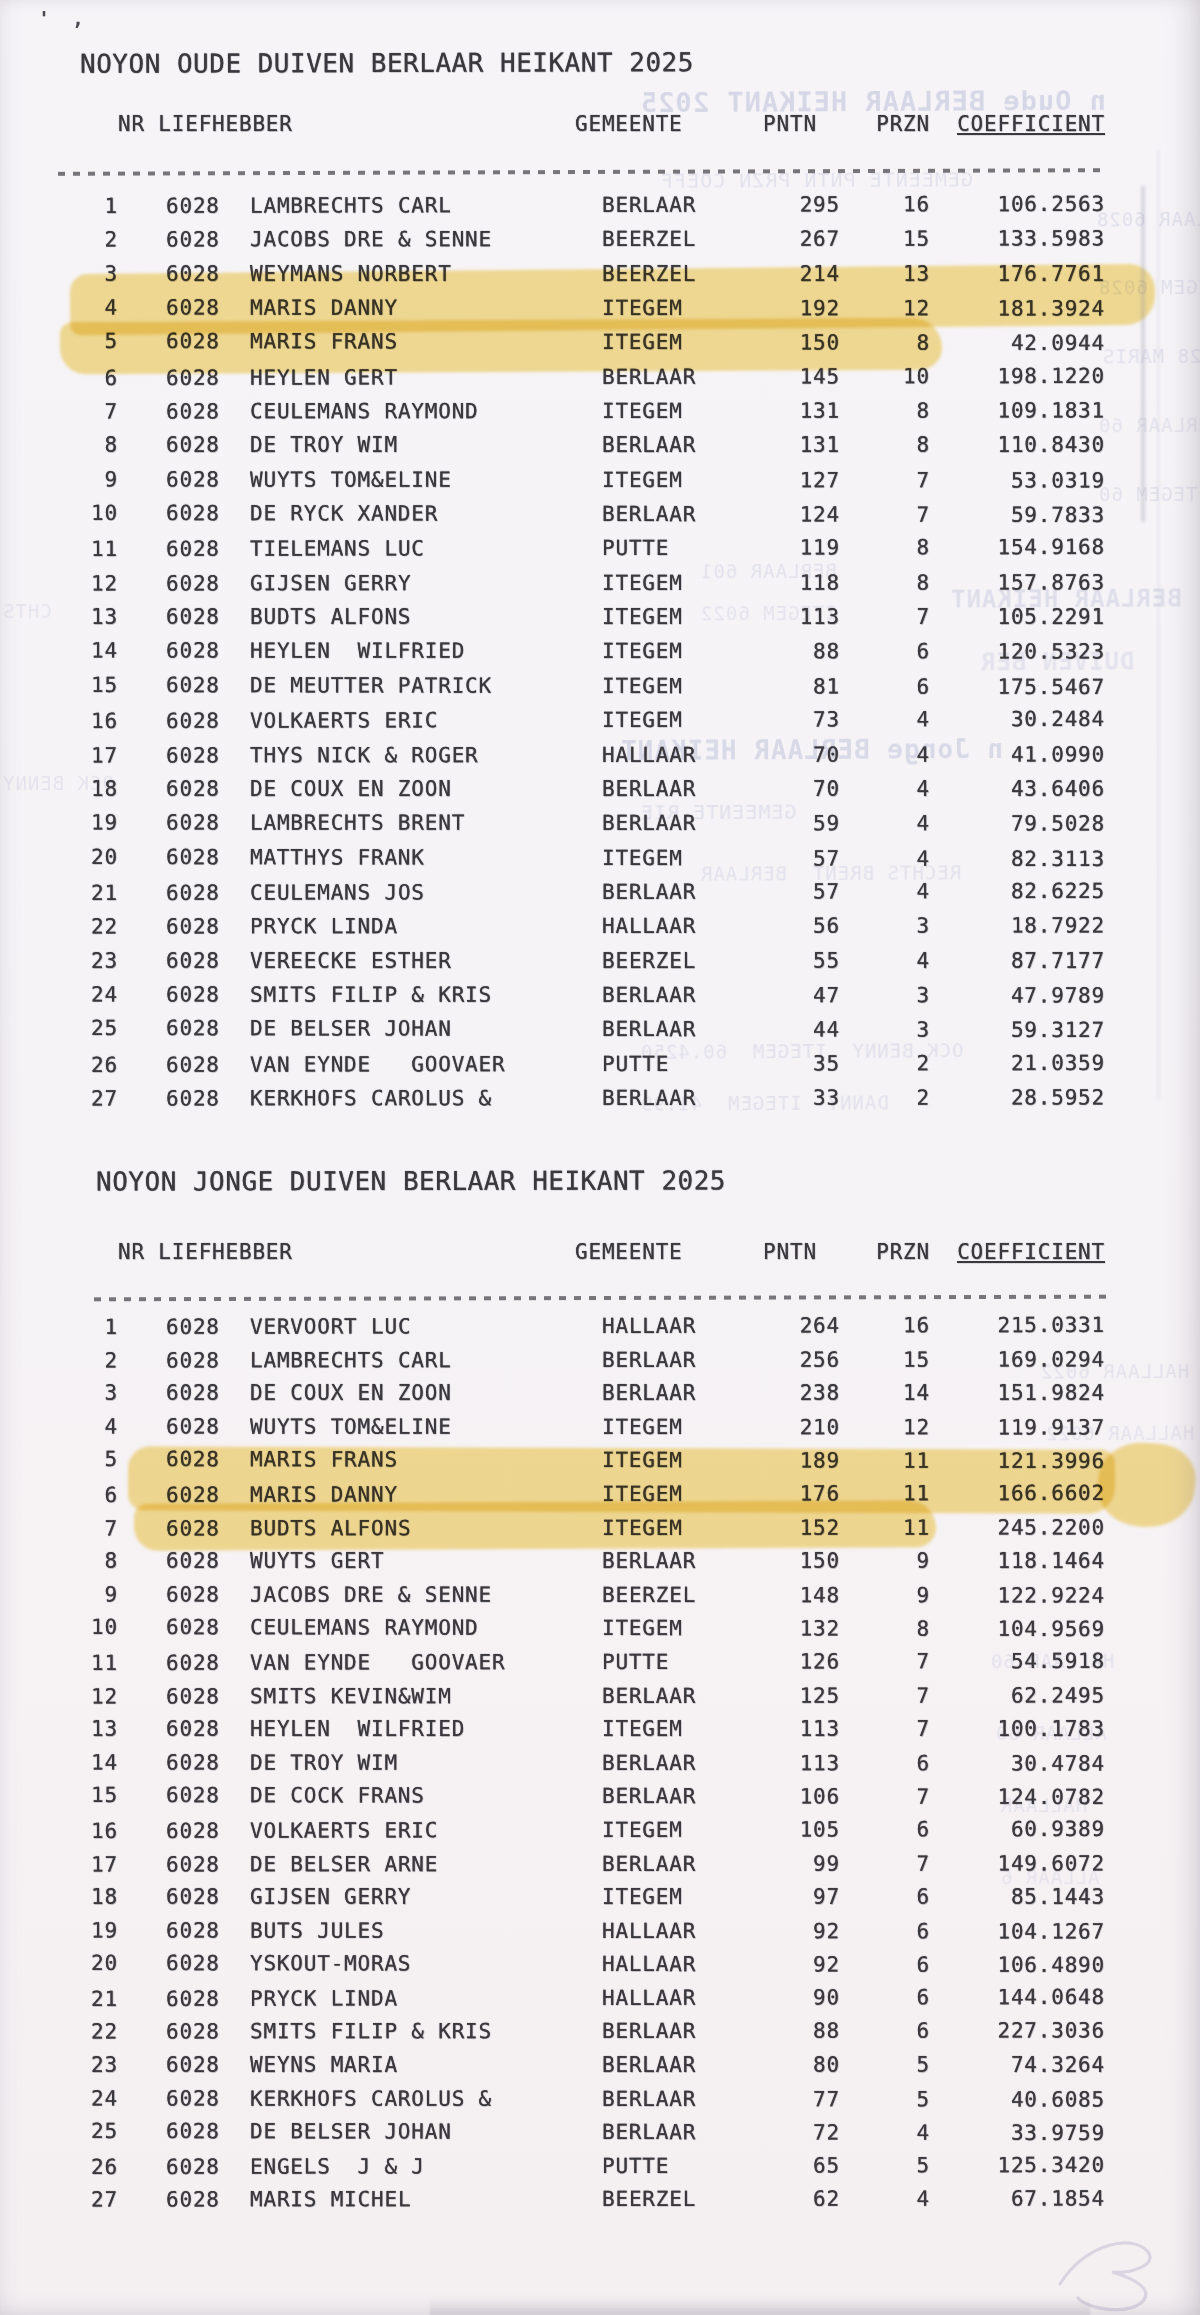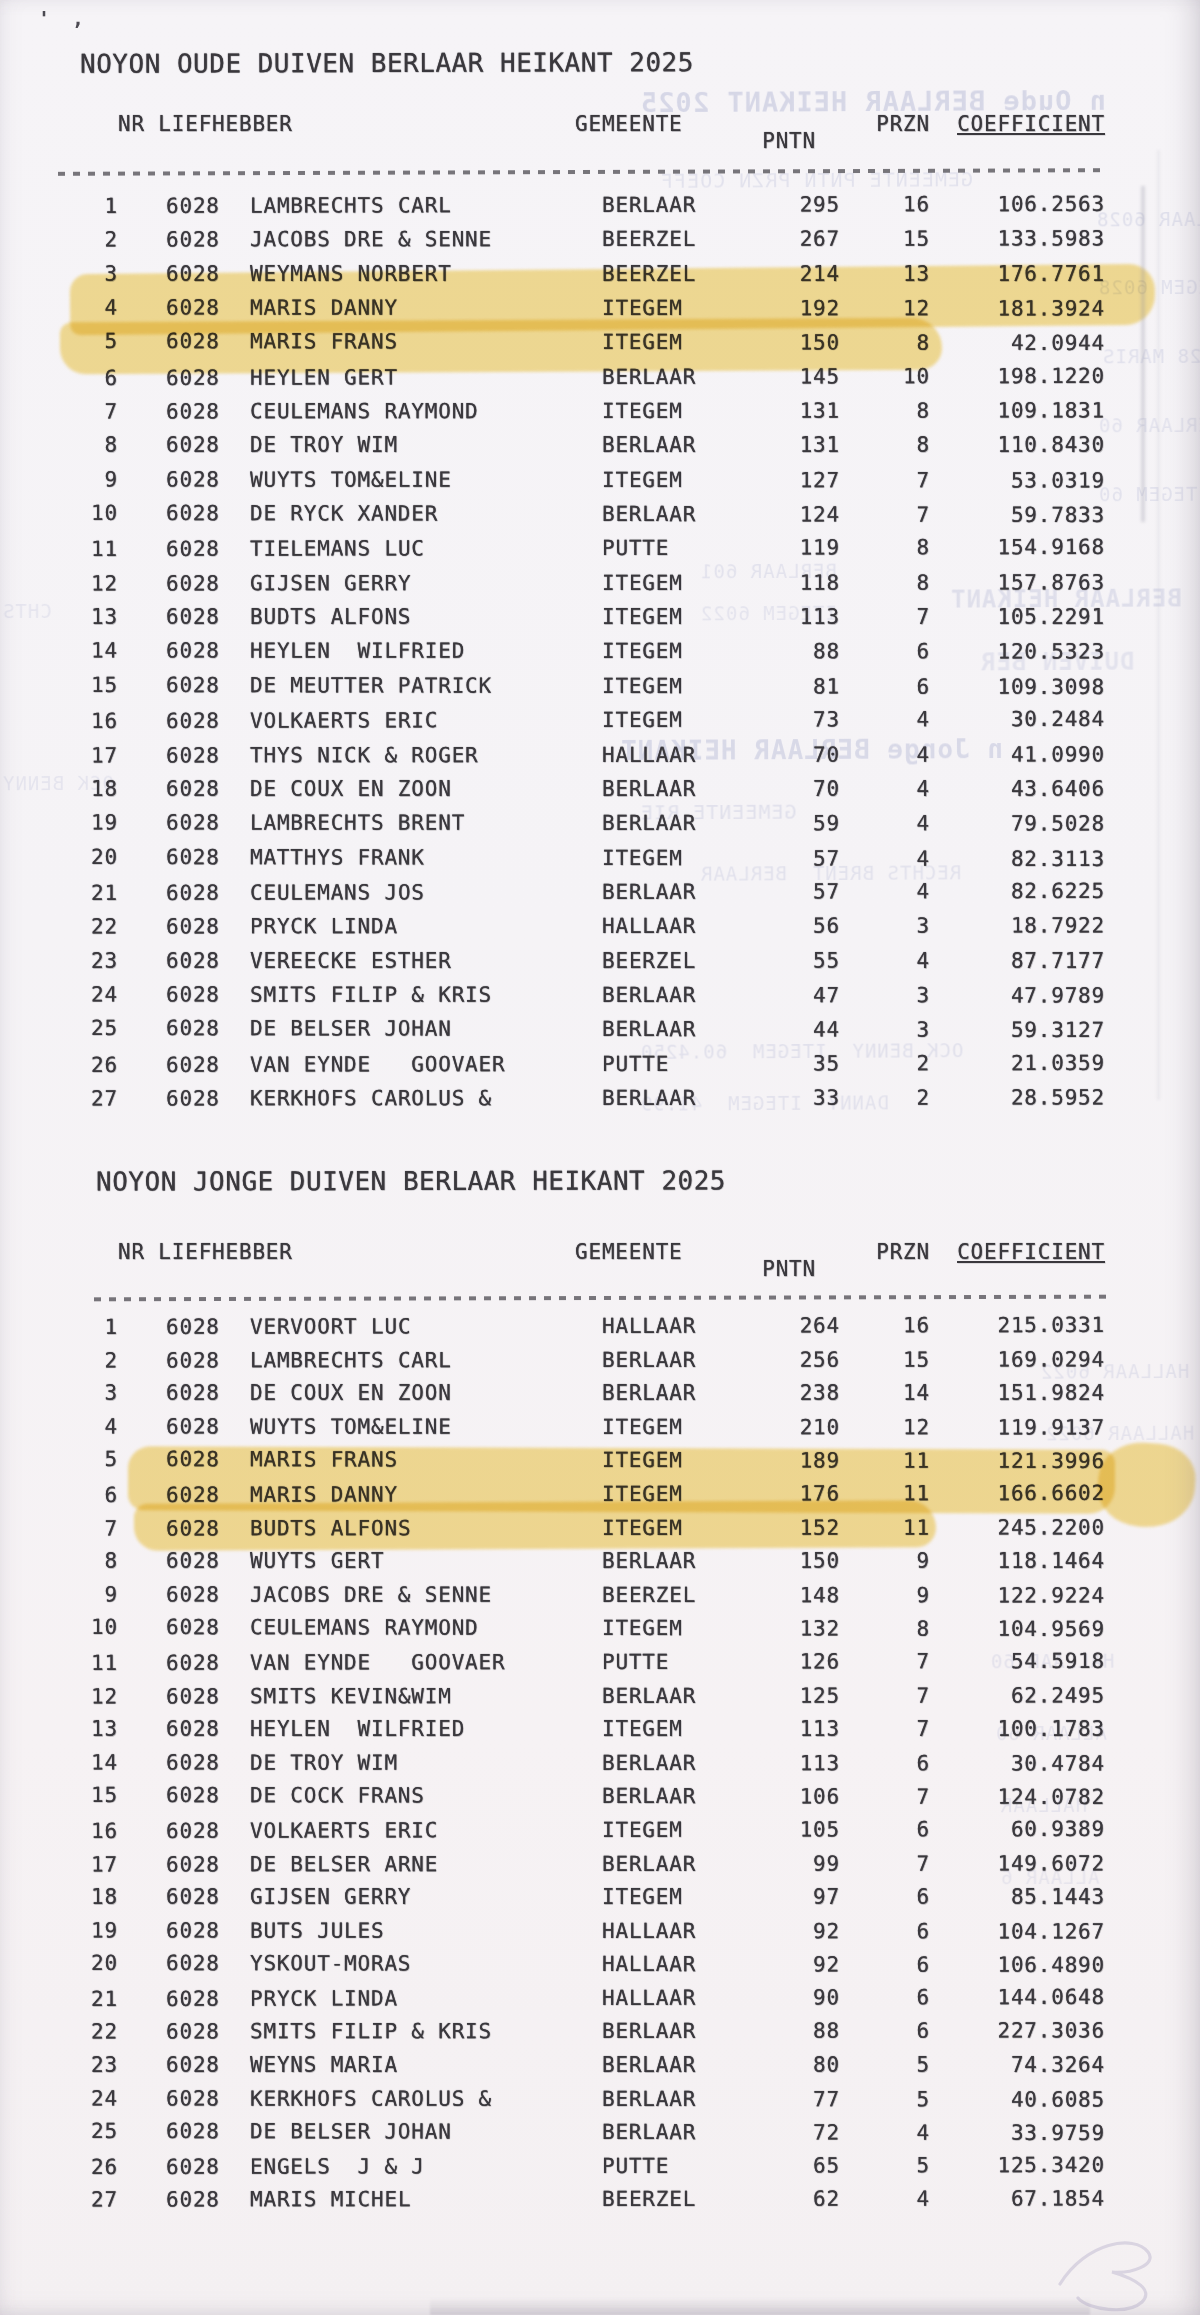--- a/index.html
+++ b/index.html
@@ -27,21 +27,21 @@
     position:absolute;margin:0;font-size:26px;font-weight:normal;
     letter-spacing:.5px;white-space:pre;
   }
   #t1-title{left:80px;top:48px;transform:rotate(-.15deg);}
   #t2-title{left:96px;top:1166px;transform:rotate(-.1deg);}
   .thead{position:absolute;left:0;top:0;width:1200px;height:30px;font-size:21px;letter-spacing:.8px;}
   #t1-head{top:112px;} #t2-head{top:1240px;}
   .thead span{position:absolute;white-space:pre;}
   .h-nrlief{left:118px;}
   .h-gem{left:575px;}
-  .h-pntn{left:676px;width:140px;text-align:right;margin-top:17px;}
+  .h-pntn{left:720px;width:140px;text-align:center;}
   .h-przn{left:848px;width:82px;text-align:right;}
   .h-coef{left:935px;width:170px;text-align:right;text-decoration:underline;}
   .dashes{
     position:absolute;height:4px;opacity:.78;
     background:repeating-linear-gradient(90deg, rgba(55,53,60,.85) 0 7px, rgba(55,53,60,0) 7px 15px);
     filter:blur(.3px);
   }
   #t1-dash{left:58px;top:170px;width:1048px;transform:rotate(-.2deg);}
   #t2-dash{left:94px;top:1296px;width:1012px;transform:rotate(-.15deg);}
   .rows{position:absolute;left:0;width:1200px;}
@@ -255,21 +255,21 @@
           <span class="cell c-przn">6</span>
           <span class="cell c-coef">120.5323</span>
         </div>
         <div class="row" style="transform: rotate(0.12deg);">
           <span class="cell c-nr">15</span>
           <span class="cell c-ring">6028</span>
           <span class="cell c-name">DE MEUTTER PATRICK</span>
           <span class="cell c-gem">ITEGEM</span>
           <span class="cell c-pntn">81</span>
           <span class="cell c-przn">6</span>
-          <span class="cell c-coef">109.3098</span>
+          <span class="cell c-coef">175.5467</span>
         </div>
         <div class="row" style="transform: rotate(-0.12deg);">
           <span class="cell c-nr">16</span>
           <span class="cell c-ring">6028</span>
           <span class="cell c-name">VOLKAERTS ERIC</span>
           <span class="cell c-gem">ITEGEM</span>
           <span class="cell c-pntn">73</span>
           <span class="cell c-przn">4</span>
           <span class="cell c-coef">30.2484</span>
         </div>

